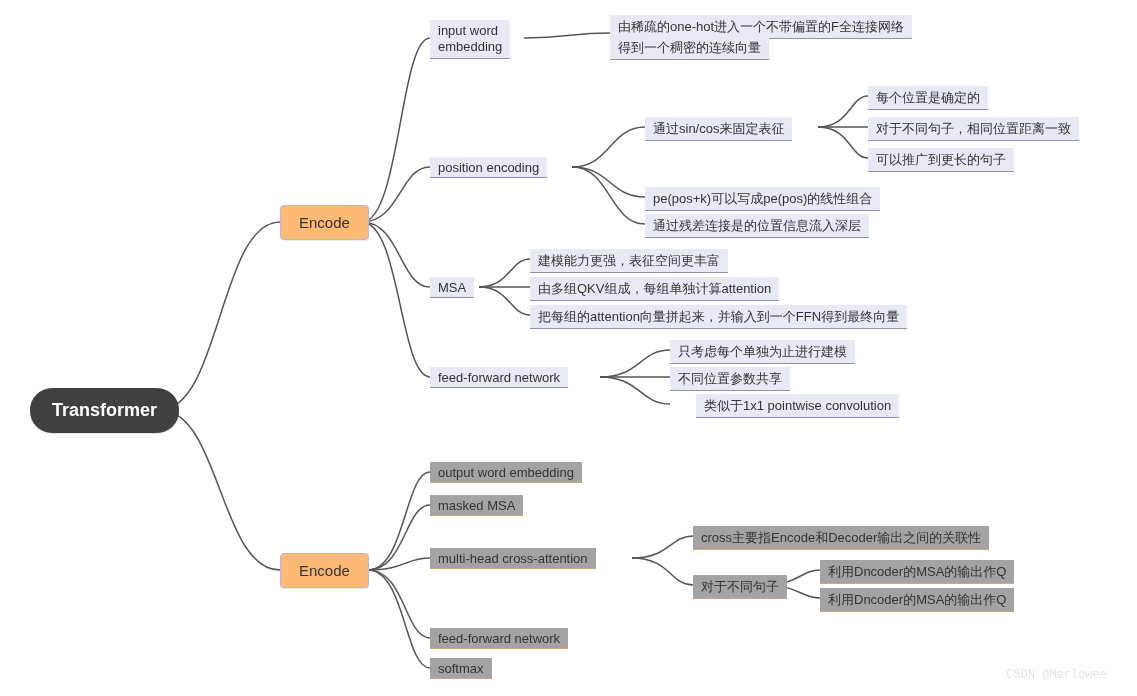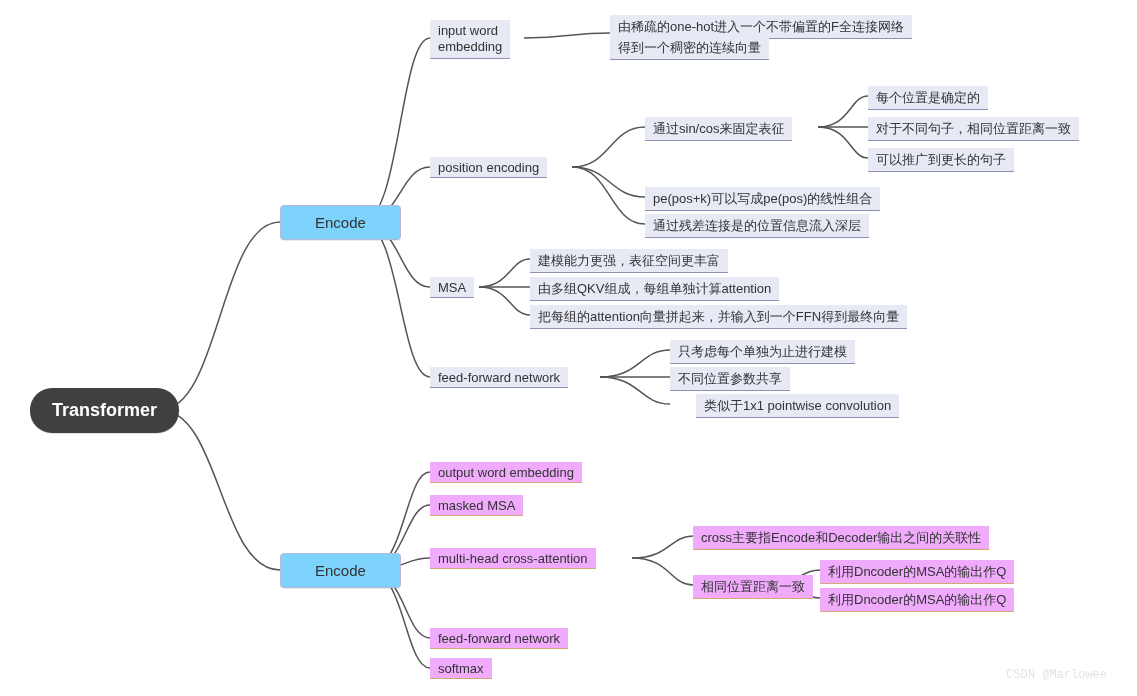--- a/index.html
+++ b/index.html
@@ -21,35 +21,35 @@
   .root {
     background: #404040;
     color: #fff;
     font-weight: 700;
     font-size: 18px;
     border-radius: 22px;
     padding: 12px 22px;
     box-shadow: 0 1px 0 rgba(0,0,0,.1);
   }
   .branch {
-    background: #7dd3fc;
+    background: #fdba74;
     border: 1px solid #b7b8d6;
     border-radius: 4px;
-    padding: 8px 34px;
+    padding: 8px 18px;
     font-size: 15px;
     box-shadow: 0 1px 0 rgba(0,0,0,.08);
   }
   .enc-leaf {
     background: #e7e9f5;
     border-bottom: 1px solid #8f90b6;
     padding: 3px 8px 2px 8px;
     font-size: 13px;
   }
   .dec-leaf {
-    background: #f0abfc;
+    background: #a3a3a3;
     border-bottom: 1px solid #d2a875;
     padding: 3px 8px 2px 8px;
     font-size: 13px;
   }
   svg.connectors {
     position: absolute;
     left: 0; top: 0;
     width: 1137px; height: 696px;
     pointer-events: none;
   }
@@ -139,18 +139,18 @@
 <div class="node enc-leaf" style="left:670px; top:367px">不同位置参数共享</div>
 <div class="node enc-leaf" style="left:696px; top:394px">类似于1x1 pointwise convolution</div>
 
 <div class="node dec-leaf" style="left:430px; top:462px">output word embedding</div>
 <div class="node dec-leaf" style="left:430px; top:495px">masked MSA</div>
 <div class="node dec-leaf" style="left:430px; top:548px">multi-head cross-attention</div>
 <div class="node dec-leaf" style="left:430px; top:628px">feed-forward network</div>
 <div class="node dec-leaf" style="left:430px; top:658px">softmax</div>
 
 <div class="node dec-leaf" style="left:693px; top:526px">cross主要指Encode和Decoder输出之间的关联性</div>
-<div class="node dec-leaf" style="left:693px; top:575px">相同位置距离一致</div>
+<div class="node dec-leaf" style="left:693px; top:575px">对于不同句子</div>
 
 <div class="node dec-leaf" style="left:820px; top:560px">利用Dncoder的MSA的输出作Q</div>
 <div class="node dec-leaf" style="left:820px; top:588px">利用Dncoder的MSA的输出作Q</div>
 
 <div class="watermark">CSDN @Marlowee</div>
 
 </body></html>

